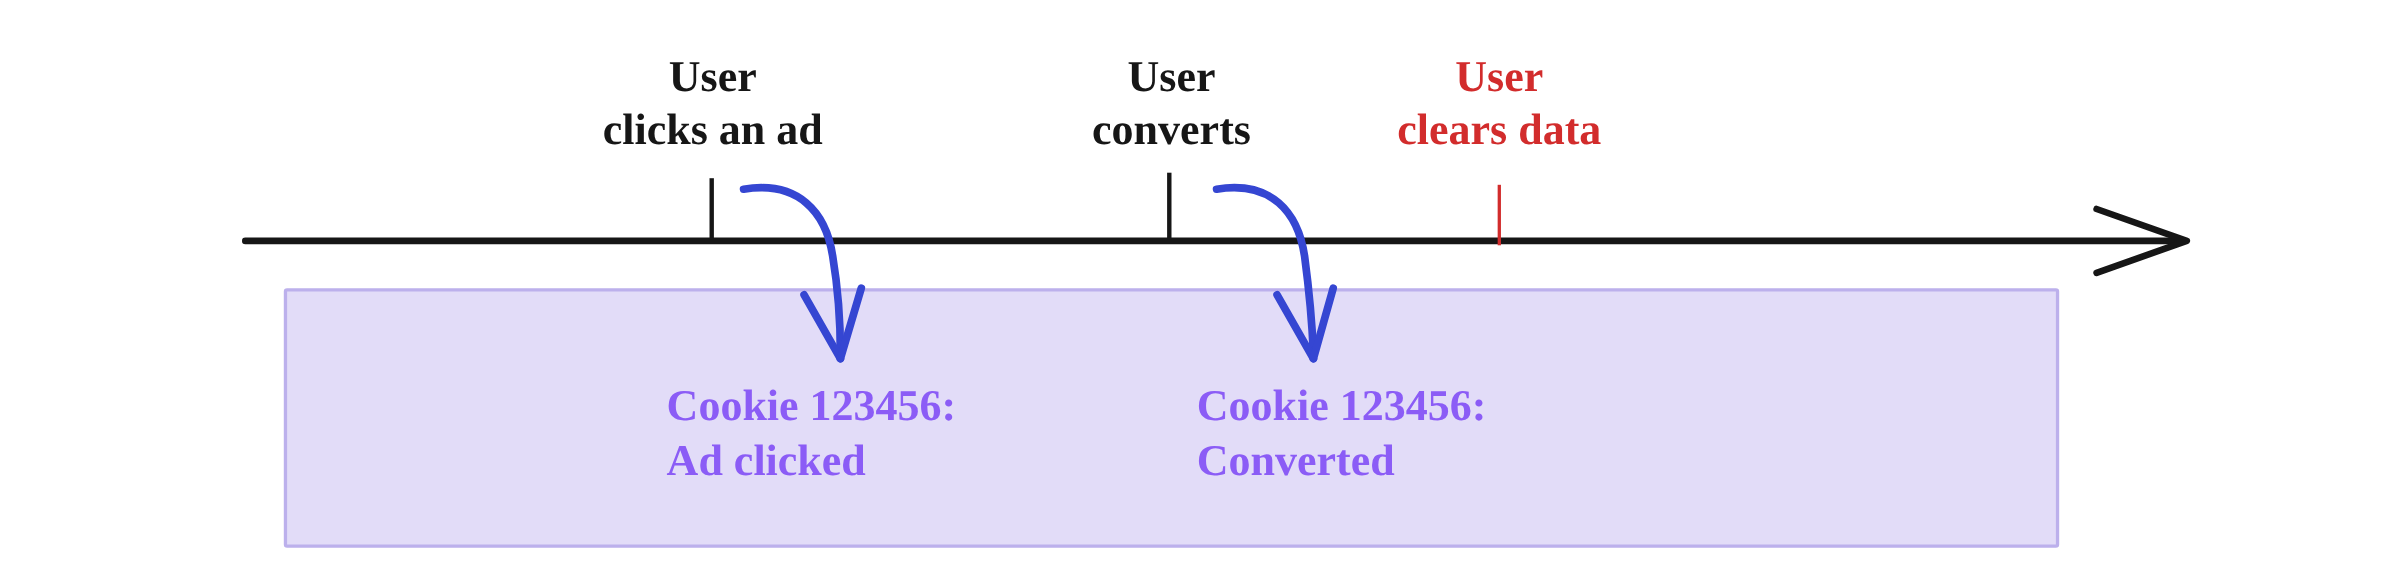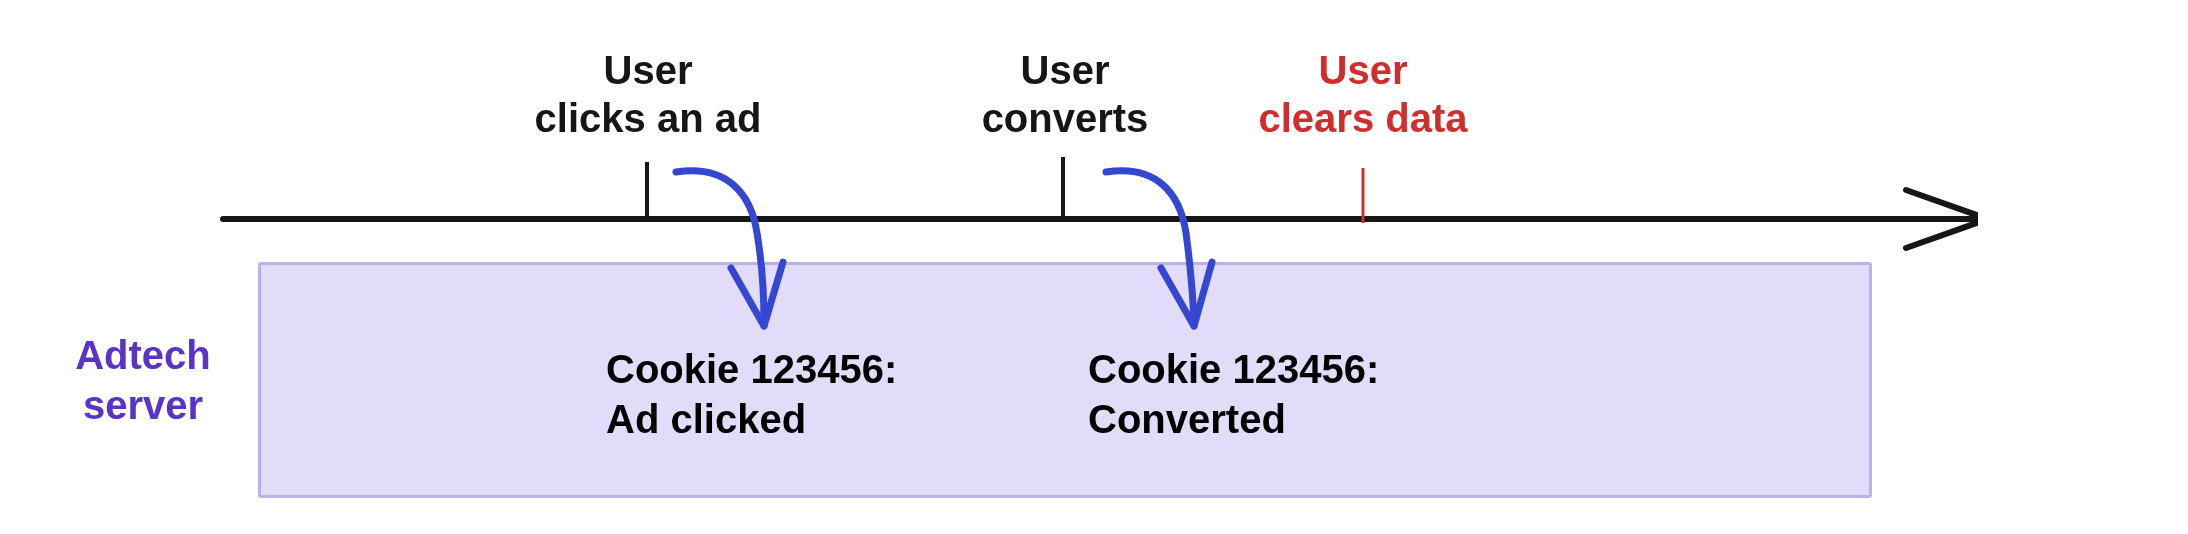--- a/index.html
+++ b/index.html
@@ -6,22 +6,23 @@
     margin: 0;
     padding: 0;
     background: #ffffff;
   }
   #canvas {
     position: relative;
     width: 1978px;
     height: 534px;
     background: #ffffff;
     overflow: hidden;
-    font-family: Liberation Sans, sans-serif;
+    font-family: Liberation Serif, serif;
     font-weight: bold;
+    padding-left: 19px;
   }
   .abs { position: absolute; }
   .label {
     white-space: pre-line;
     font-size: 40px;
     line-height: 48px;
     letter-spacing: 0;
   }
   .event-label {
     top: 46px;
@@ -52,21 +53,21 @@
     width: 200px;
     text-align: center;
     line-height: 50px;
     color: #5a33c9;
     z-index: 3;
   }
   .cookie-record {
     top: 344px;
     width: 520px;
     line-height: 50px;
-    color: #000000;
+    color: #8b5cf6;
     text-align: left;
     z-index: 3;
   }
   #record-1 { left: 606px; }
   #record-2 { left: 1088px; }
   #diagram-svg {
     left: 0; top: 0;
     z-index: 2;
   }
 </style>
@@ -105,22 +106,20 @@
 clicks an ad</div>
 
   <div class="abs label event-label" style="left:845px;">User
 converts</div>
 
   <div class="abs label event-label cleared" style="left:1143px;">User
 clears data</div>
 
   <div class="abs label time-label">Time</div>
 
-  <div id="server-box-label" class="abs label">Adtech
-server</div>
 
   <div id="record-1" class="abs label cookie-record">Cookie 123456:
 Ad clicked</div>
 
   <div id="record-2" class="abs label cookie-record">Cookie 123456:
 Converted</div>
 
 </div>
 
 </body></html>

